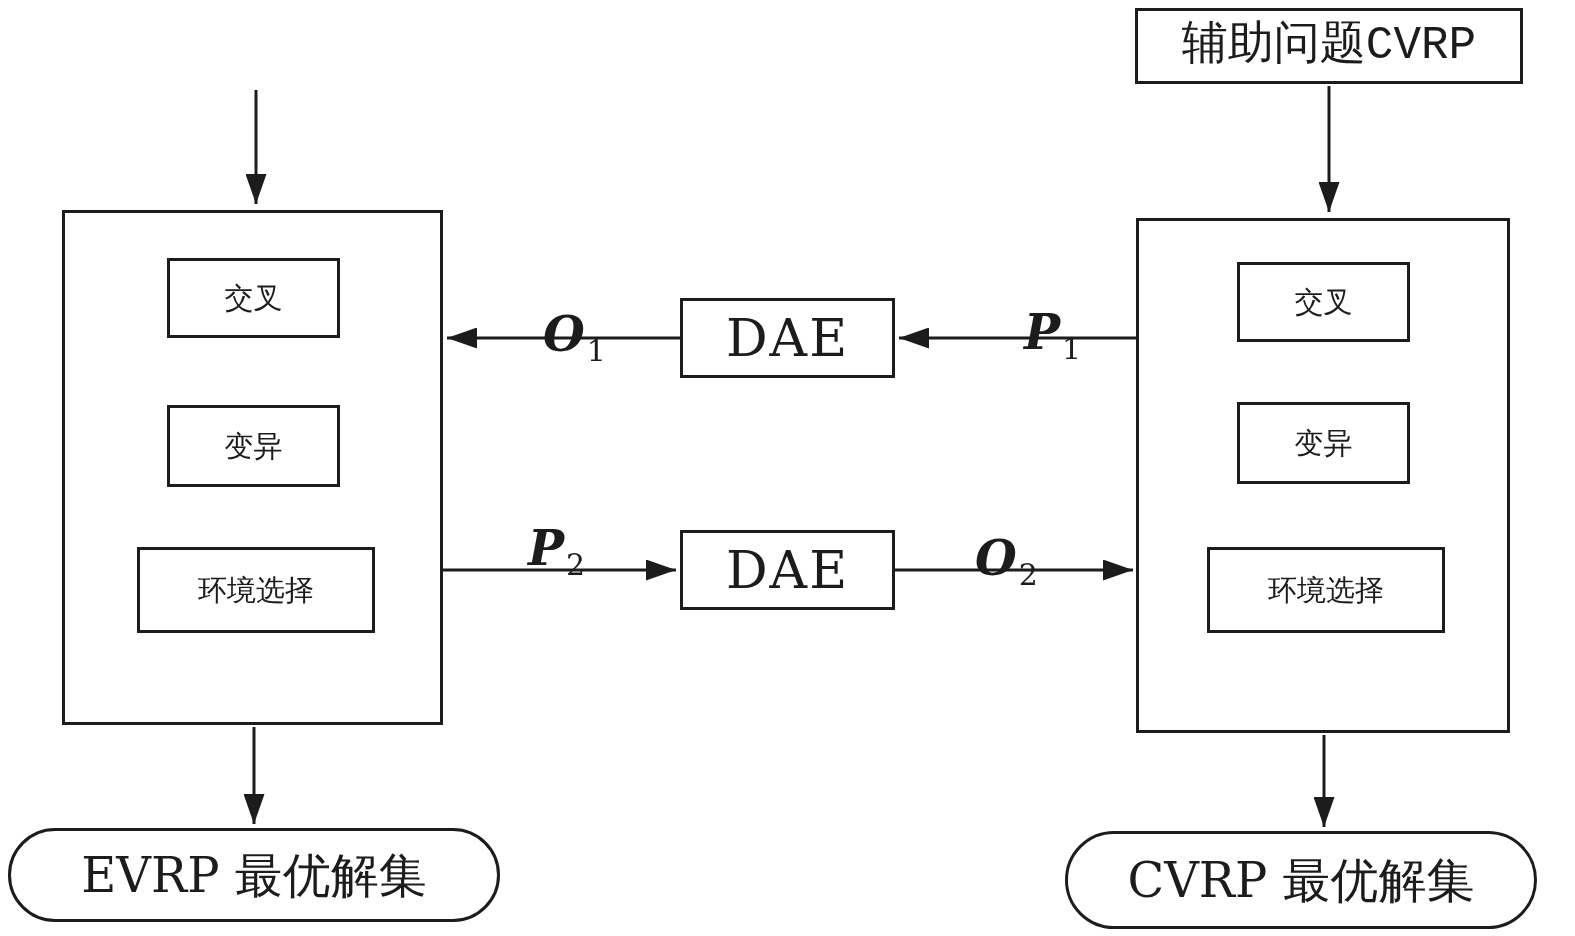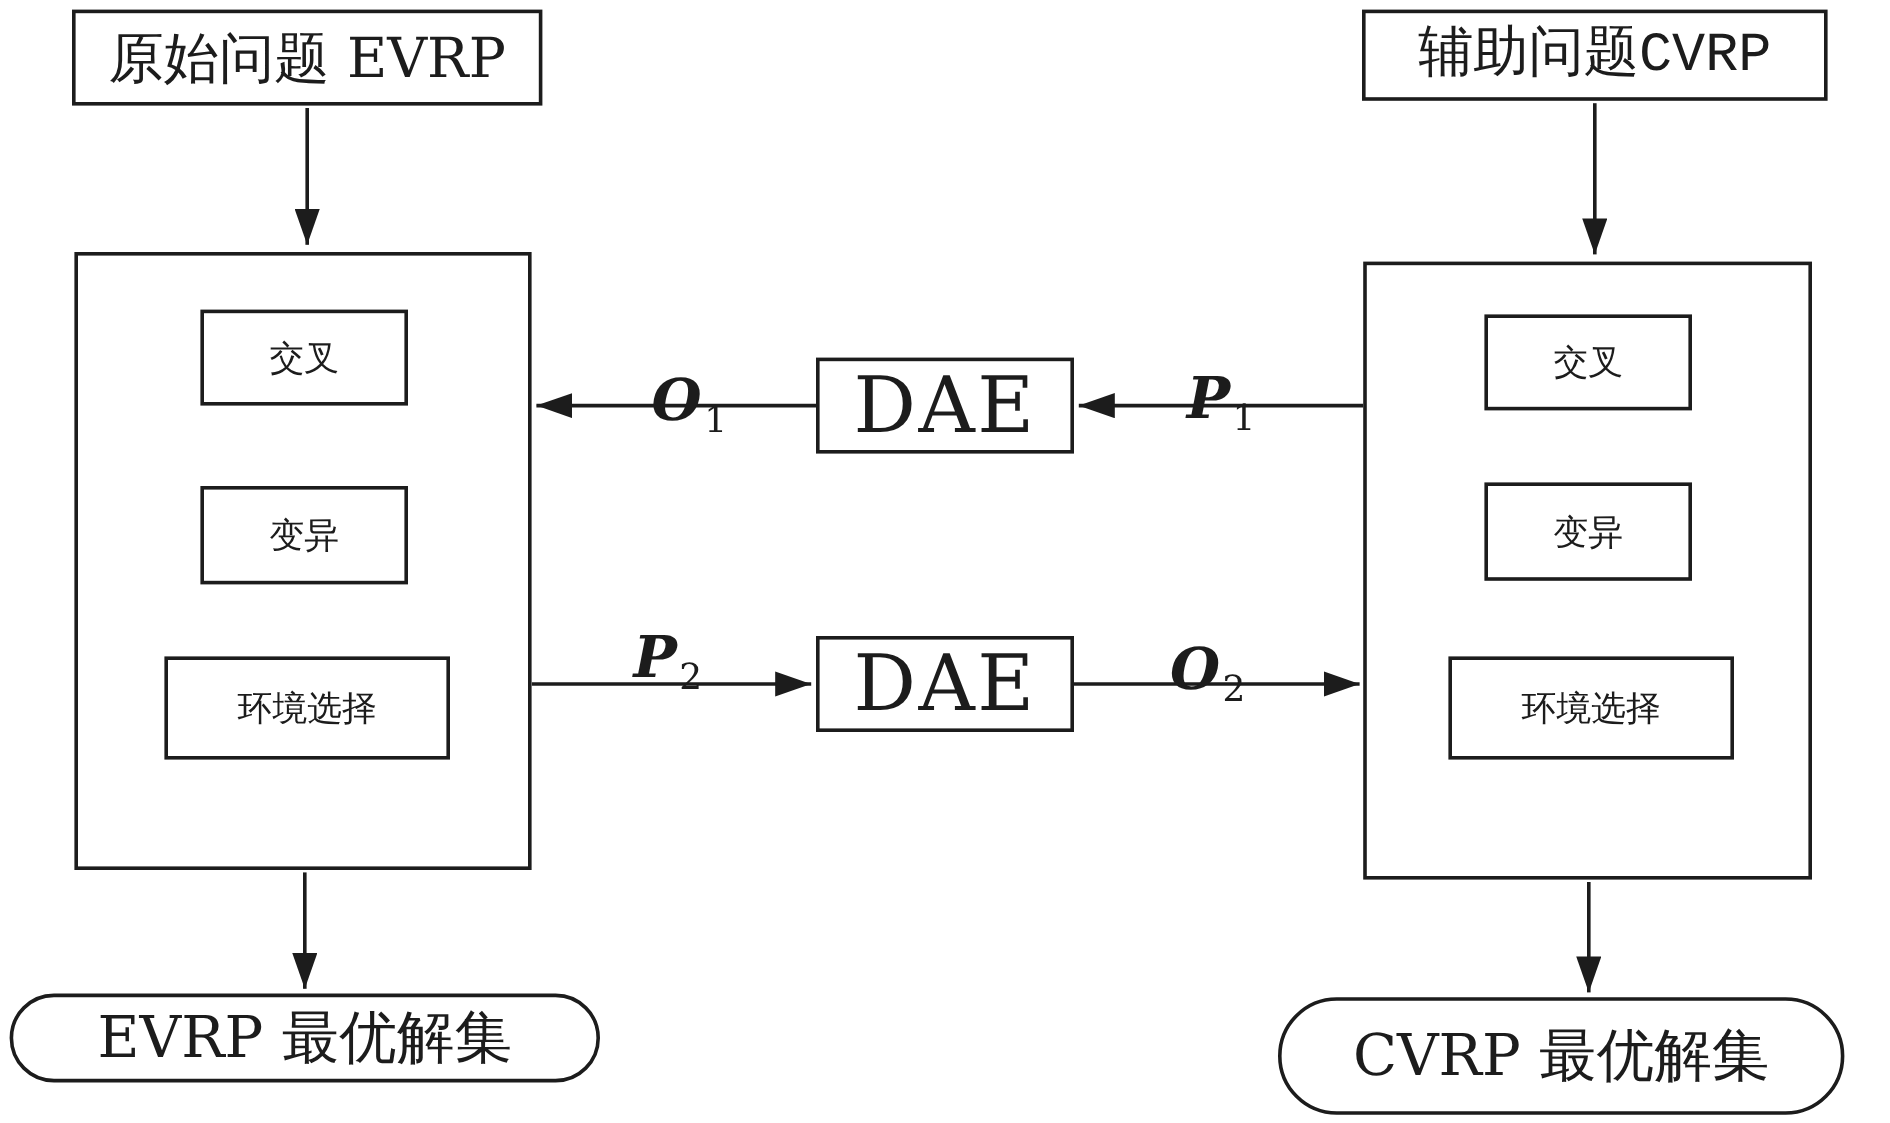--- a/index.html
+++ b/index.html
@@ -29,21 +29,21 @@
     text-align: center;
     line-height: 1;
   }
   .container-box {
     position: absolute;
     border: 3px solid #1c1c1c;
     background: #ffffff;
   }
   .source-box   { font-size: 46px; }
   .step-box     { font-size: 29px; }
-  .dae-box      { font-size: 65px; letter-spacing: 2px; }
+  .dae-box      { font-size: 52px; letter-spacing: 2px; }
   .stadium {
     border-radius: 49px;
     font-size: 48px;
   }
   .var-label {
     position: absolute;
     font-size: 48px;
     font-weight: bold;
     font-style: italic;
     line-height: 1;
@@ -80,31 +80,30 @@
     <line x1="1324" y1="486" x2="1324" y2="543" stroke="#1c1c1c" stroke-width="3" marker-end="url(#arrowhead)"></line>
     <line x1="1324" y1="735" x2="1324" y2="827" stroke="#1c1c1c" stroke-width="3" marker-end="url(#arrowhead)"></line>
 
     <line x1="1137" y1="338" x2="899" y2="338" stroke="#1c1c1c" stroke-width="3" marker-end="url(#arrowhead)"></line>
     <line x1="680" y1="338" x2="447" y2="338" stroke="#1c1c1c" stroke-width="3" marker-end="url(#arrowhead)"></line>
 
     <line x1="443" y1="570" x2="676" y2="570" stroke="#1c1c1c" stroke-width="3" marker-end="url(#arrowhead)"></line>
     <line x1="895" y1="570" x2="1133" y2="570" stroke="#1c1c1c" stroke-width="3" marker-end="url(#arrowhead)"></line>
   </svg>
 
-  <div class="box source-box" style="left:60px; top:8px; width:392px; height:80px;">原始问题 EVRP</div>
 
   <div class="container-box" style="left:62px; top:210px; width:381px; height:515px;"></div>
 
   <div class="box step-box" style="left:167px; top:258px; width:173px; height:80px;">交叉</div>
 
   <div class="box step-box" style="left:167px; top:405px; width:173px; height:82px;">变异</div>
 
   <div class="box step-box" style="left:137px; top:547px; width:238px; height:86px;">环境选择</div>
 
-  <div class="box stadium" style="left:8px; top:828px; width:492px; height:74px;">EVRP 最优解集</div>
+  <div class="box stadium" style="left:8px; top:828px; width:492px; height:94px;">EVRP 最优解集</div>
 
   <div class="box source-box" style="left:1135px; top:8px; width:388px; height:76px;font-family:Liberation Mono, monospace;">辅助问题CVRP</div>
 
   <div class="container-box" style="left:1136px; top:218px; width:374px; height:515px;"></div>
 
   <div class="box step-box" style="left:1237px; top:262px; width:173px; height:80px;">交叉</div>
 
   <div class="box step-box" style="left:1237px; top:402px; width:173px; height:82px;">变异</div>
 
   <div class="box step-box" style="left:1207px; top:547px; width:238px; height:86px;">环境选择</div>
@@ -112,21 +111,21 @@
   <div class="box stadium" style="left:1065px; top:831px; width:472px; height:98px;">CVRP 最优解集</div>
 
   <div class="box dae-box" style="left:680px; top:298px; width:215px; height:80px;">DAE</div>
 
   <div class="box dae-box" style="left:680px; top:530px; width:215px; height:80px;">DAE</div>
 
   <span class="var-label" style="left:543px; top:272px;">
     <span>O</span><span class="var-sub">1</span>
   </span>
 
-  <span class="var-label" style="left:989px; top:270px;">
+  <span class="var-label" style="left:1024px; top:270px;">
     <span>P</span><span class="var-sub">1</span>
   </span>
 
   <span class="var-label" style="left:528px; top:486px;">
     <span>P</span><span class="var-sub">2</span>
   </span>
 
   <span class="var-label" style="left:975px; top:496px;">
     <span>O</span><span class="var-sub">2</span>
   </span>

